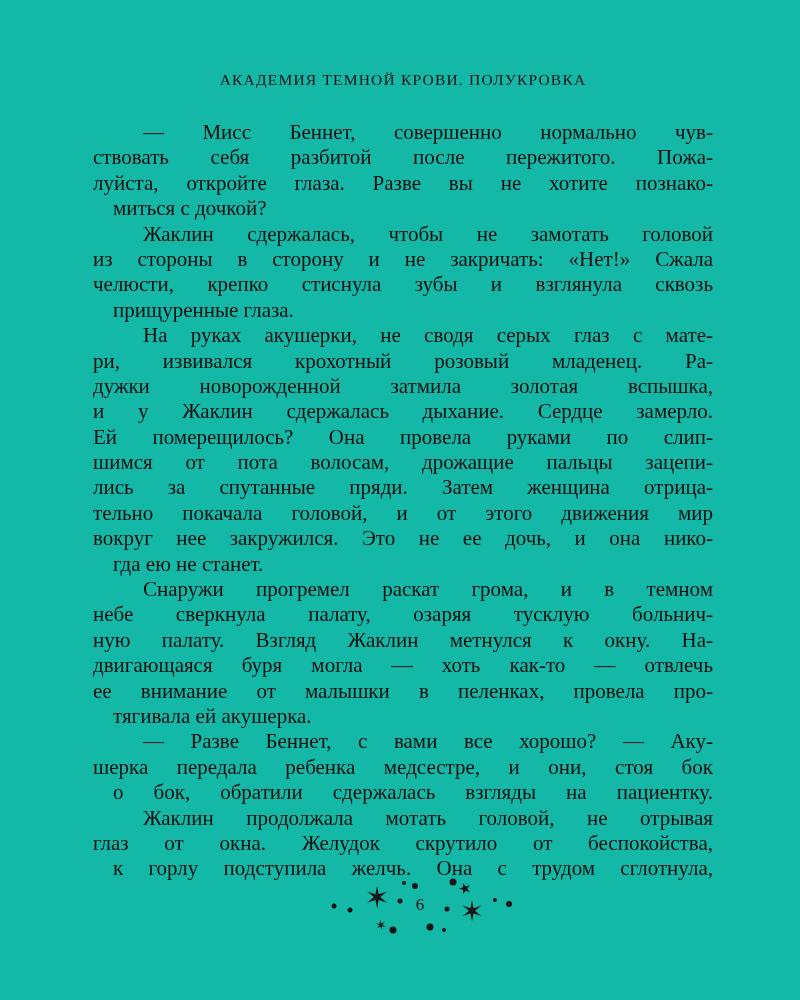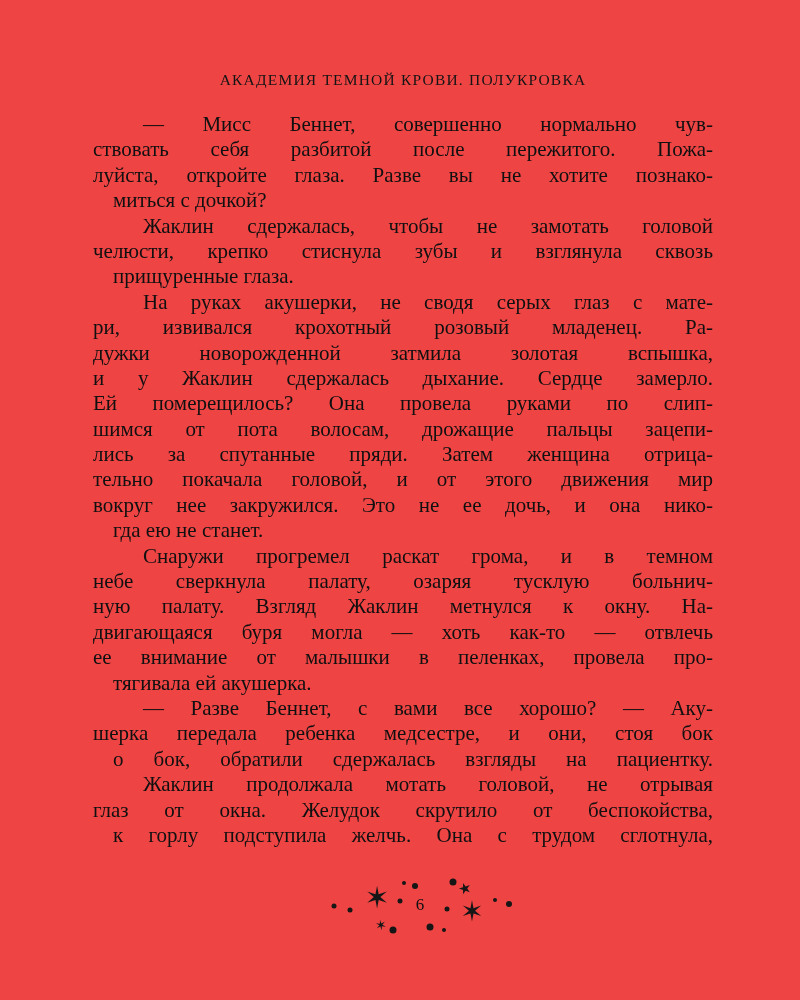--- a/index.html
+++ b/index.html
@@ -4,40 +4,40 @@
 <style>
   html, body {
     margin: 0;
     padding: 0;
     background: #ffffff;
   }
   .page {
     position: relative;
     width: 800px;
     height: 1000px;
-    background: #ef4444;
+    background: #14b8a6;
     color: #111111;
     font-family: "Liberation Serif", serif;
     overflow: hidden;
   }
   .running-head {
     position: absolute;
     left: 93px;
     top: 71px;
     width: 620px;
     text-align: center;
     font-size: 15.5px;
     letter-spacing: 1.2px;
     white-space: nowrap;
     color: #141414;
   }
   .text-block {
     position: absolute;
     left: 93px;
-    top: 112px;
+    top: 120px;
     width: 620px;
     font-size: 21px;
     line-height: 25.4px;
     color: #101010;
   }
   .line {
     text-align: justify;
     text-align-last: justify;
     height: 25.4px;
   }
@@ -93,20 +93,21 @@
 
   <div class="text-block">
       <div>
         <div class="line first">— Мисс Беннет, совершенно нормально чув-</div>
         <div class="line">ствовать себя разбитой после пережитого. Пожа-</div>
         <div class="line">луйста, откройте глаза. Разве вы не хотите познако-</div>
         <div class="line last">миться с дочкой?</div>
       </div>
       <div>
         <div class="line first">Жаклин сдержалась, чтобы не замотать головой</div>
+        <div class="line">из стороны в сторону и не закричать: «Нет!» Сжала</div>
         <div class="line">челюсти, крепко стиснула зубы и взглянула сквозь</div>
         <div class="line last">прищуренные глаза.</div>
       </div>
       <div>
         <div class="line first">На руках акушерки, не сводя серых глаз с мате-</div>
         <div class="line">ри, извивался крохотный розовый младенец. Ра-</div>
         <div class="line">дужки новорожденной затмила золотая вспышка,</div>
         <div class="line">и у Жаклин сдержалась дыхание. Сердце замерло.</div>
         <div class="line">Ей померещилось? Она провела руками по слип-</div>
         <div class="line">шимся от пота волосам, дрожащие пальцы зацепи-</div>

